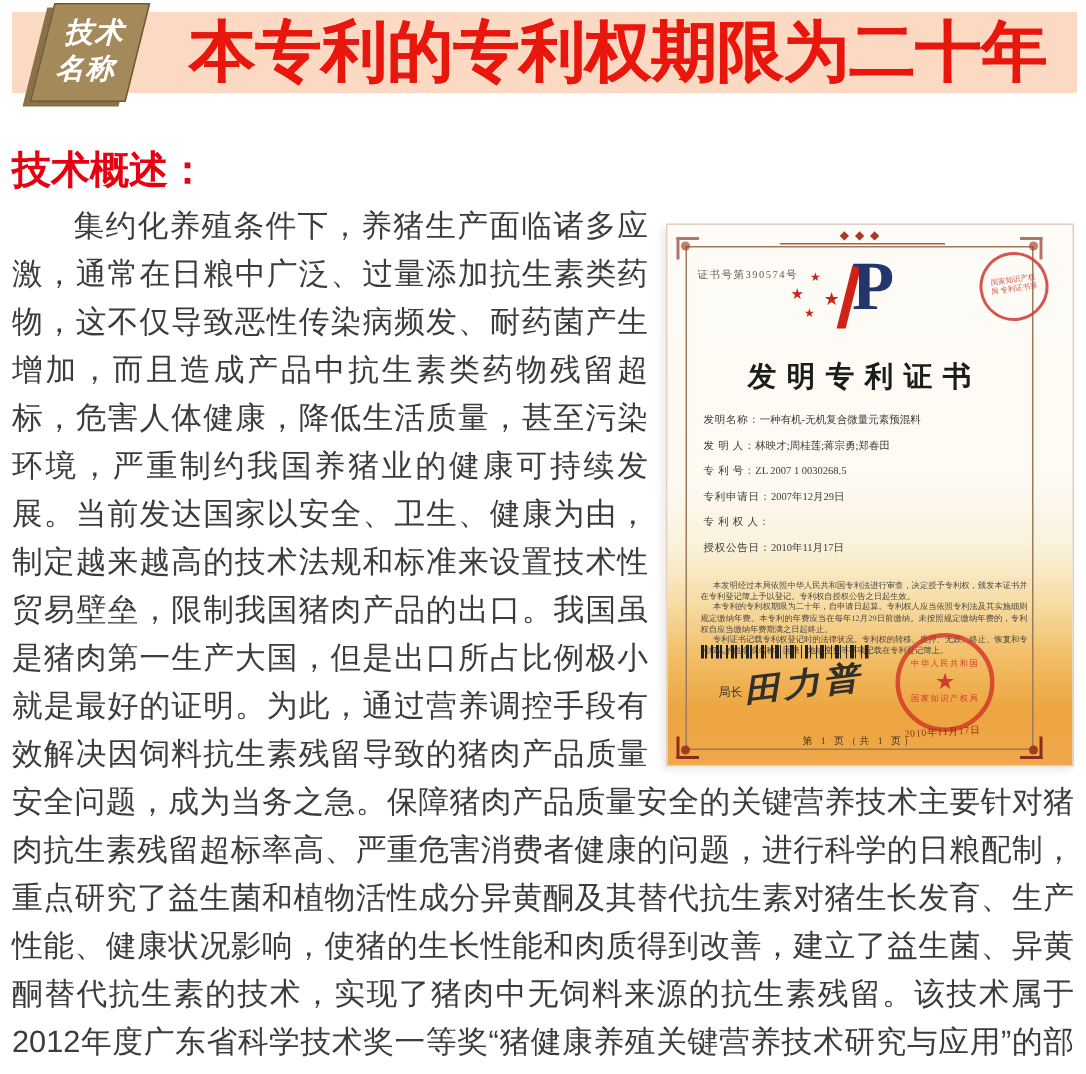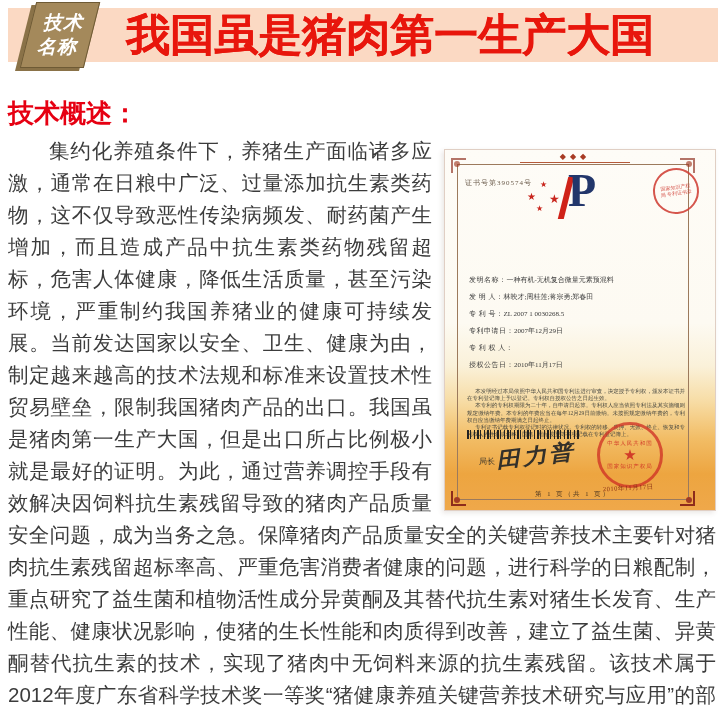--- a/index.html
+++ b/index.html
@@ -144,21 +144,21 @@
 </head>
 <body>
 
 <div class="page">
 
   <div class="header-bar">
     <div class="badge">
       <span>技术</span>
       <span>名称</span>
     </div>
-    <div class="page-title">我国虽是猪肉第一生产大国</div>
+    <div class="page-title">本专利的专利权期限为二十年</div>
   </div>
 
   <div class="content">
     <div class="overview-heading">技术概述：</div>
 
     <div class="para-wrap">
 
       <div class="certificate">
         <div class="cert-inner-border"></div>
         <div class="cert-garland">◆◆◆</div>
@@ -168,20 +168,21 @@
           <span class="star s1">★</span>
           <span class="star s2">★</span>
           <span class="star s3">★</span>
           <span class="star s4">★</span>
           <span class="slash"></span>
           <span class="pletter">P</span>
         </div>
 
         <div class="cert-stamp">国家知识产权局 专利证书章</div>
 
+        <div class="cert-title">发明专利证书</div>
 
         <div class="cert-fields">
           <div class="cert-field-row">
             <span class="cert-field-label">发明名称：</span>
             <span class="cert-field-value">一种有机-无机复合微量元素预混料</span>
           </div>
           <div class="cert-field-row">
             <span class="cert-field-label">发 明 人：</span>
             <span class="cert-field-value">林映才;周桂莲;蒋宗勇;郑春田</span>
           </div>

